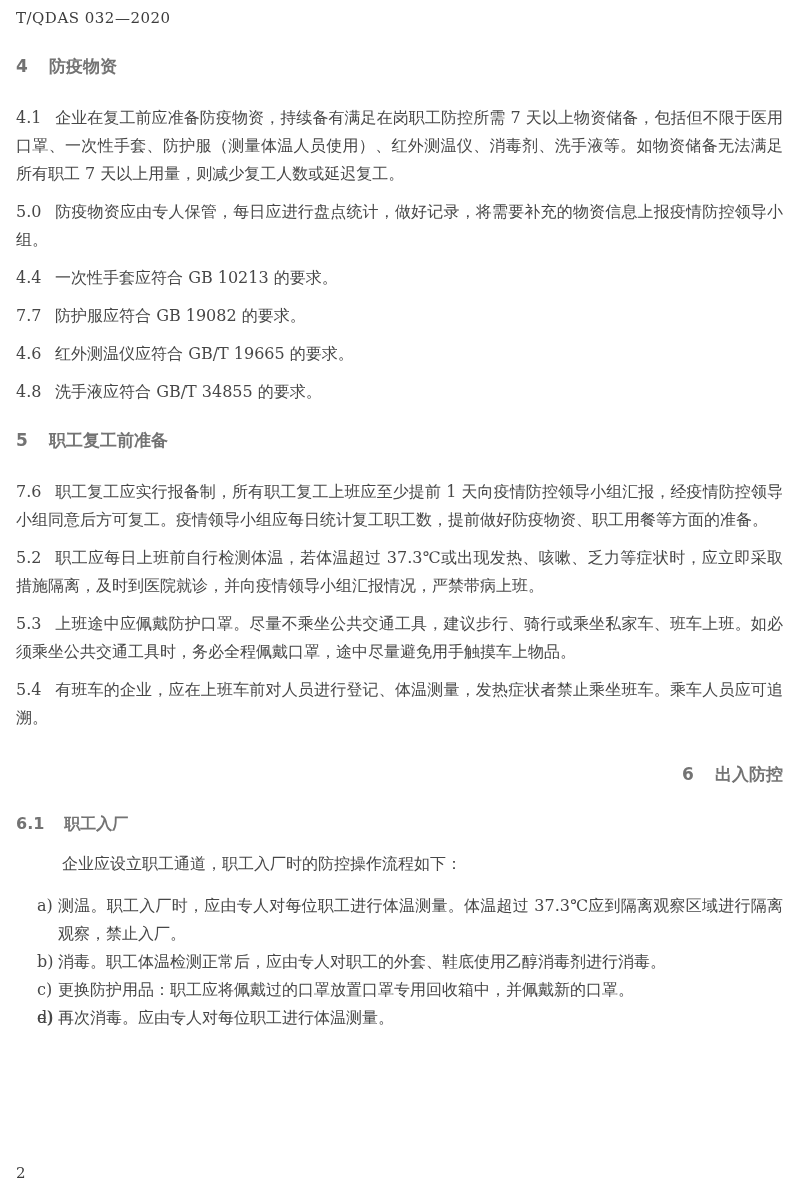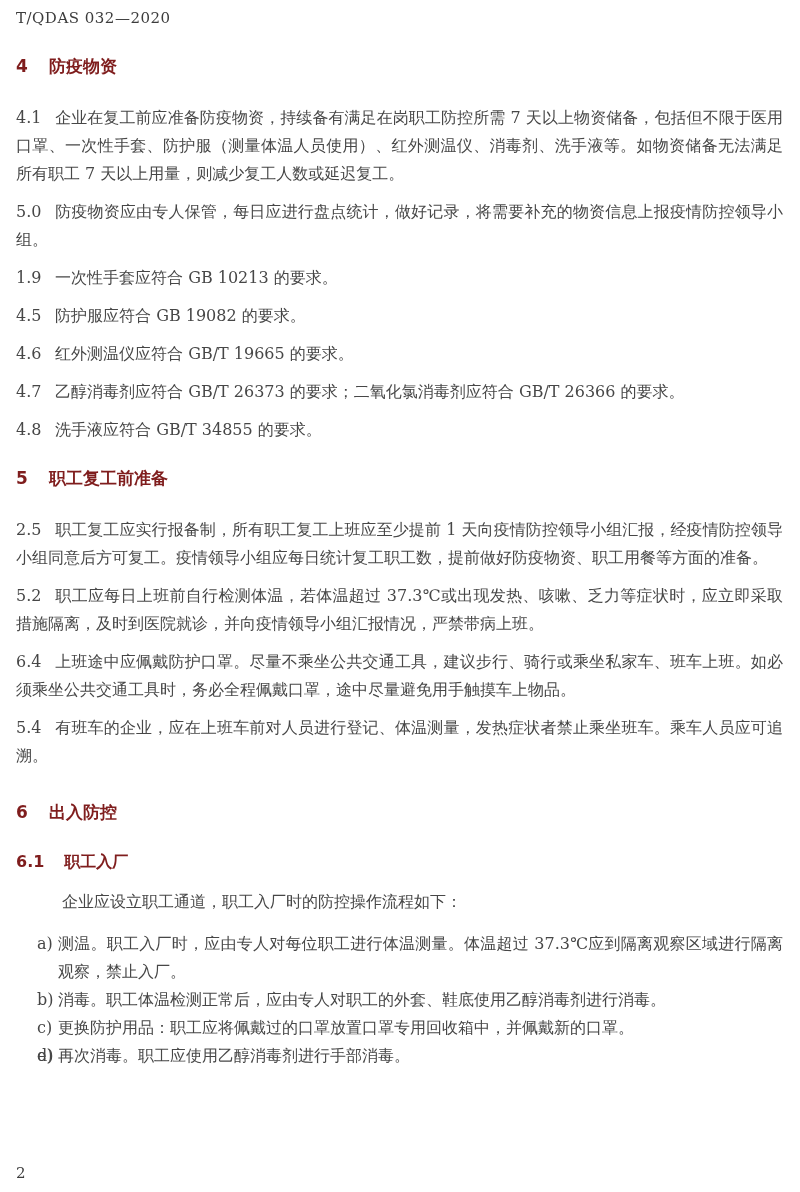--- a/index.html
+++ b/index.html
@@ -18,27 +18,27 @@
   }
   .doc-number {
     font-size: 15px;
     line-height: 20px;
     letter-spacing: 0.5px;
     color: #3c3c3c;
   }
   h2, h3 {
     font-family: "DejaVu Sans", "Liberation Sans", sans-serif;
     font-weight: 600;
-    color: #7f1d1d;
+    color: #737373;
     font-size: 17px;
     line-height: 24px;
   }
   .h-s4  { margin: 26px 0 26px 0; }
   .h-s5  { margin: 22px 0 26px 0; }
-  .h-s6  { margin: 30px 0 16px 0; }
+  .h-s6  { margin: 30px 0 16px 0; text-align: right; }
   .h-s61 { font-size: 16px; margin: 26px 0 12px 0; }
   .hnum { margin-right: 1.25em; }
   .clause {
     margin: 0 0 10px 0;
     text-align: justify;
   }
   .cnum { margin-right: 0.85em; }
   .intro {
     margin: 14px;
     text-indent: 32px;
@@ -72,42 +72,41 @@
 <body>
 
 <div class="page">
 
   <div class="doc-number">T/QDAS 032—2020</div>
 
   <h2 class="h-s4"><span class="hnum">4</span><span>防疫物资</span></h2>
 
   <p class="clause"><span class="cnum">4.1</span><span>企业在复工前应准备防疫物资，持续备有满足在岗职工防控所需 7 天以上物资储备，包括但不限于医用口罩、一次性手套、防护服（测量体温人员使用）、红外测温仪、消毒剂、洗手液等。如物资储备无法满足所有职工 7 天以上用量，则减少复工人数或延迟复工。</span></p>
   <p class="clause"><span class="cnum">5.0</span><span>防疫物资应由专人保管，每日应进行盘点统计，做好记录，将需要补充的物资信息上报疫情防控领导小组。</span></p>
-  <p class="clause"><span class="cnum">1.9</span><span>一次性手套应符合 GB 10213 的要求。</span></p>
-  <p class="clause"><span class="cnum">4.5</span><span>防护服应符合 GB 19082 的要求。</span></p>
+  <p class="clause"><span class="cnum">4.4</span><span>一次性手套应符合 GB 10213 的要求。</span></p>
+  <p class="clause"><span class="cnum">7.7</span><span>防护服应符合 GB 19082 的要求。</span></p>
   <p class="clause"><span class="cnum">4.6</span><span>红外测温仪应符合 GB/T 19665 的要求。</span></p>
-  <p class="clause"><span class="cnum">4.7</span><span>乙醇消毒剂应符合 GB/T 26373 的要求；二氧化氯消毒剂应符合 GB/T 26366 的要求。</span></p>
   <p class="clause"><span class="cnum">4.8</span><span>洗手液应符合 GB/T 34855 的要求。</span></p>
 
   <h2 class="h-s5"><span class="hnum">5</span><span>职工复工前准备</span></h2>
 
-  <p class="clause"><span class="cnum">2.5</span><span>职工复工应实行报备制，所有职工复工上班应至少提前 1 天向疫情防控领导小组汇报，经疫情防控领导小组同意后方可复工。疫情领导小组应每日统计复工职工数，提前做好防疫物资、职工用餐等方面的准备。</span></p>
+  <p class="clause"><span class="cnum">7.6</span><span>职工复工应实行报备制，所有职工复工上班应至少提前 1 天向疫情防控领导小组汇报，经疫情防控领导小组同意后方可复工。疫情领导小组应每日统计复工职工数，提前做好防疫物资、职工用餐等方面的准备。</span></p>
   <p class="clause"><span class="cnum">5.2</span><span>职工应每日上班前自行检测体温，若体温超过 37.3℃或出现发热、咳嗽、乏力等症状时，应立即采取措施隔离，及时到医院就诊，并向疫情领导小组汇报情况，严禁带病上班。</span></p>
-  <p class="clause"><span class="cnum">6.4</span><span>上班途中应佩戴防护口罩。尽量不乘坐公共交通工具，建议步行、骑行或乘坐私家车、班车上班。如必须乘坐公共交通工具时，务必全程佩戴口罩，途中尽量避免用手触摸车上物品。</span></p>
+  <p class="clause"><span class="cnum">5.3</span><span>上班途中应佩戴防护口罩。尽量不乘坐公共交通工具，建议步行、骑行或乘坐私家车、班车上班。如必须乘坐公共交通工具时，务必全程佩戴口罩，途中尽量避免用手触摸车上物品。</span></p>
   <p class="clause"><span class="cnum">5.4</span><span>有班车的企业，应在上班车前对人员进行登记、体温测量，发热症状者禁止乘坐班车。乘车人员应可追溯。</span></p>
 
   <h2 class="h-s6"><span class="hnum">6</span><span>出入防控</span></h2>
 
   <h3 class="h-s61"><span class="hnum">6.1</span><span>职工入厂</span></h3>
 
   <p class="intro">企业应设立职工通道，职工入厂时的防控操作流程如下：</p>
 
   <ul class="flow-list">
     <li><span class="marker">a)</span><span>测温。职工入厂时，应由专人对每位职工进行体温测量。体温超过 37.3℃应到隔离观察区域进行隔离观察，禁止入厂。</span></li>
     <li><span class="marker">b)</span><span>消毒。职工体温检测正常后，应由专人对职工的外套、鞋底使用乙醇消毒剂进行消毒。</span></li>
     <li><span class="marker">c)</span><span>更换防护用品：职工应将佩戴过的口罩放置口罩专用回收箱中，并佩戴新的口罩。</span></li>
     <li><span class="marker">d)</span></li>
-    <li><span class="marker">e)</span><span>再次消毒。职工应使用乙醇消毒剂进行手部消毒。</span></li>
+    <li><span class="marker">e)</span><span>再次消毒。应由专人对每位职工进行体温测量。</span></li>
   </ul>
 
   <div class="page-num">2</div>
 
 </div>
 
 </body></html>

